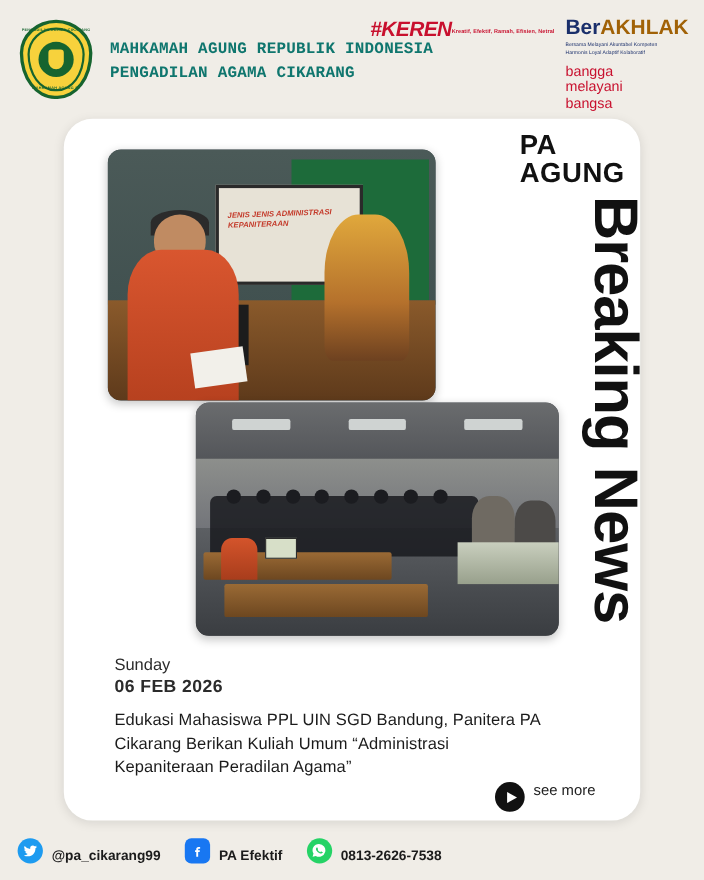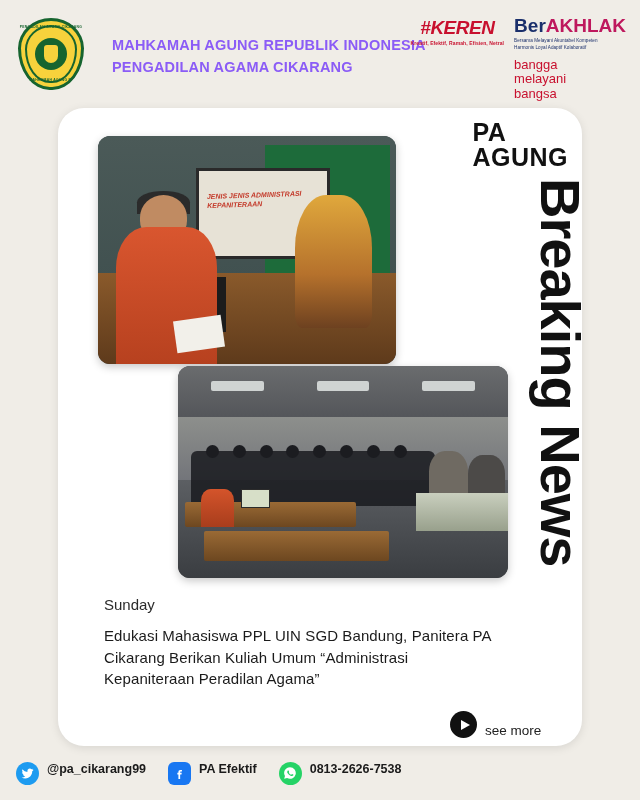--- a/index.html
+++ b/index.html
@@ -78,43 +78,44 @@
     text-align: center;
     font-size: 3.4px;
     letter-spacing: 0.3px;
     color: #16642f;
     font-weight: bold;
   }
   .logo .logotext.bottom {
     top: 62px;
   }
   .header-titles {
-    margin-left: 24px;
+    margin-left: 12px;
     padding-top: 20px;
-    color: #8b5cf6;
+    color: #0f766e;
+    font-family: Liberation Mono, monospace;
   }
   .header-titles div {
     font-size: 14.5px;
     font-weight: bold;
     letter-spacing: 0.2px;
     line-height: 1.55;
   }
 
   
   .badges {
     position: absolute;
     right: 14px;
     top: 16px;
     display: flex;
     align-items: flex-start;
     gap: 10px;
   }
   .badge-keren {
     display: flex;
-    flex-direction: column;
+    flex-direction: row;
     align-items: center;
     padding-top: 2px;
   }
   .badge-keren .kw {
     font-size: 19px;
     font-weight: bold;
     font-style: italic;
     color: #c8102e;
     letter-spacing: -0.5px;
     line-height: 1;
@@ -132,21 +133,21 @@
     align-items: flex-start;
   }
   .badge-akhlak .aw {
     font-size: 19px;
     font-weight: bold;
     color: #1a2f6b;
     line-height: 1;
     position: relative;
   }
   .badge-akhlak .aw .red {
-    color: #be185d;
+    color: #a16207;
   }
   .badge-akhlak .asub {
     font-size: 4.6px;
     color: #1a2f6b;
     margin-top: 3px;
     line-height: 1.5;
     letter-spacing: 0.05px;
   }
   .badge-bangga {
     display: flex;
@@ -366,21 +367,21 @@
     font-size: 15px;
     color: #1b1b1b;
     line-height: 1.45;
     letter-spacing: 0.1px;
   }
   .see-more {
     position: absolute;
     left: 392px;
     top: 603px;
     display: flex;
-    align-items: flex-end;
+    align-items: flex-start;
     gap: 8px;
   }
   .play-btn {
     width: 27px; height: 27px;
     border-radius: 50%;
     background: #111;
     display: flex;
     align-items: center;
     justify-content: center;
   }
@@ -404,21 +405,21 @@
     width: 640px;
     height: 54px;
     display: flex;
     align-items: center;
     padding: 0 16px;
     box-sizing: border-box;
     gap: 0;
   }
   .foot-item {
     display: flex;
-    align-items: flex-start;
+    align-items: flex-end;
     gap: 8px;
     margin-right: 22px;
   }
   .foot-label {
     font-size: 12.5px;
     color: #1b1b1b;
     font-weight: bold;
   }
   .ficon {
     width: 23px; height: 23px;
@@ -518,20 +519,21 @@
       <div class="p2-person-r2"></div>
       <div class="p2-table-right"></div>
       <div class="p2-bench b1"></div>
       <div class="p2-bench b2"></div>
       <div class="p2-orange"></div>
       <div class="p2-screen"></div>
     </div>
 
     <div class="caption">
       <div class="cap-day">Sunday</div>
+      <div class="cap-date">06 FEB 2026</div>
       <div class="cap-title">Edukasi Mahasiswa PPL UIN SGD Bandung, Panitera PA Cikarang Berikan Kuliah Umum “Administrasi Kepaniteraan Peradilan Agama”</div>
     </div>
 
     <div class="see-more">
       <div class="play-btn">
           <div class="tri"></div>
         </div>
       <div class="see-more-label">see more</div>
     </div>
   </div>

